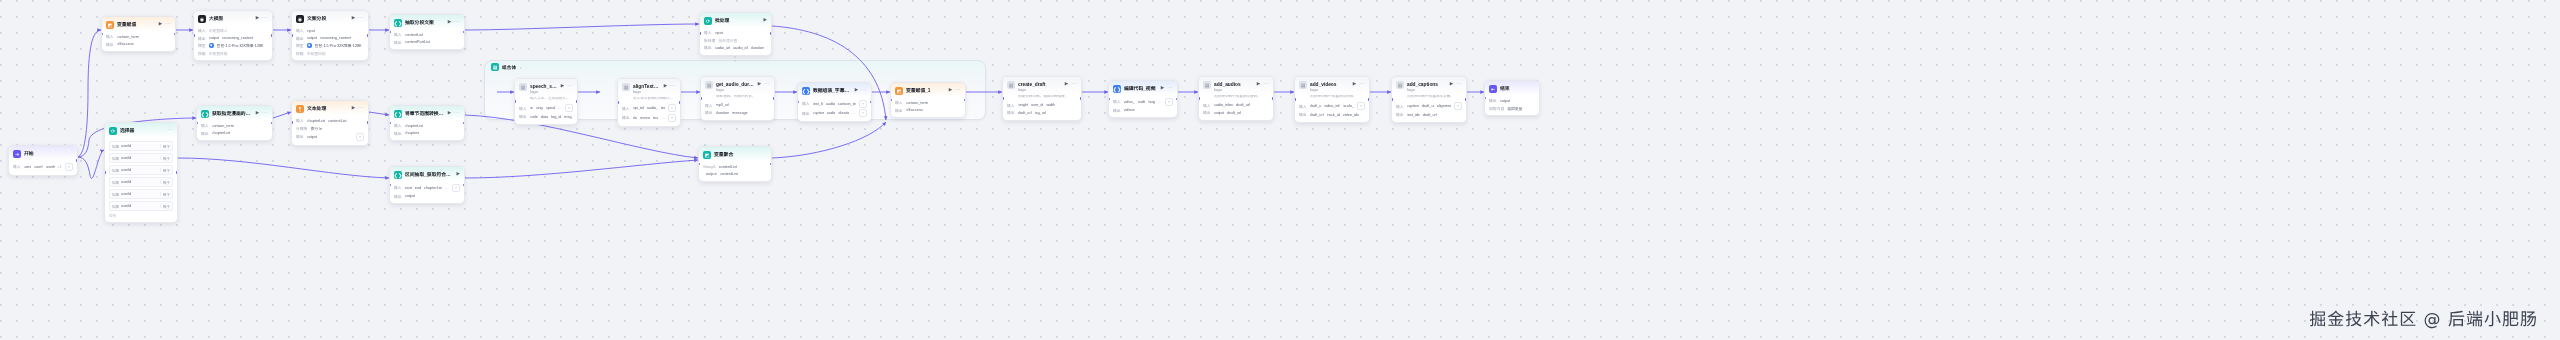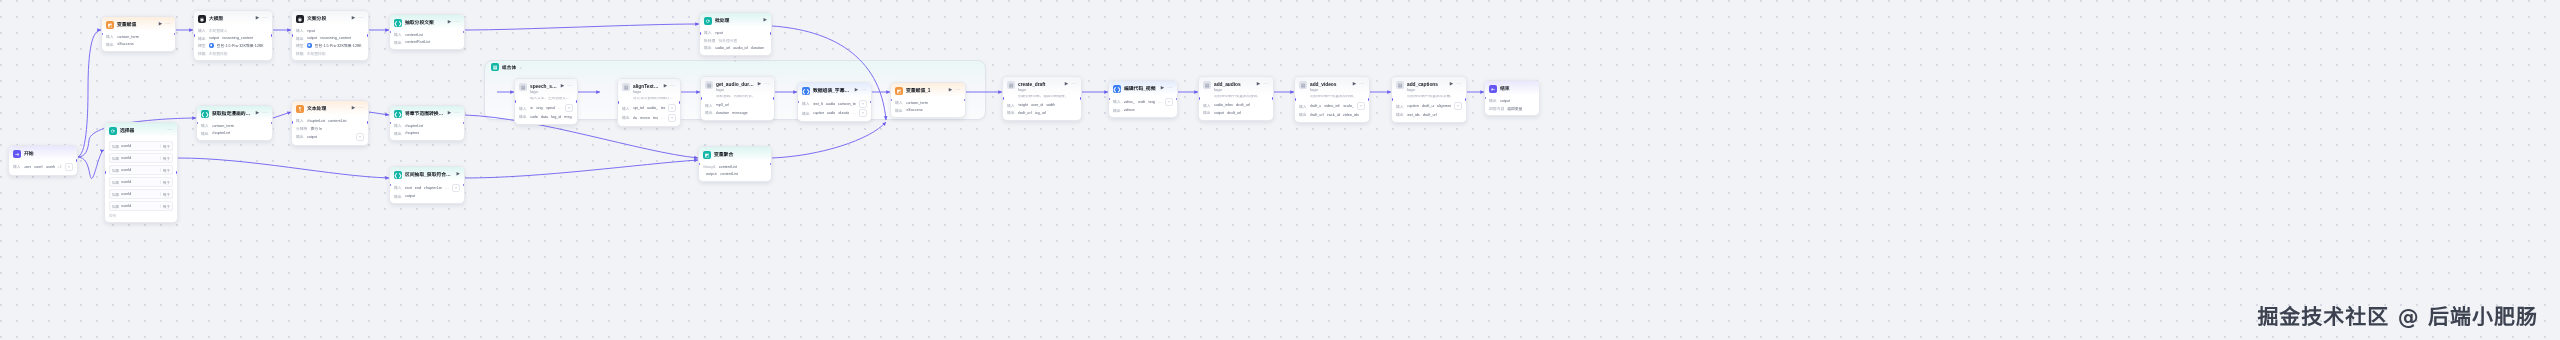--- a/index.html
+++ b/index.html
@@ -124,21 +124,21 @@
   .port {
     position:absolute; width:2.6px; height:2.6px; border-radius:50%;
     background:#6b5ef0; top:50%; margin-top:-1.3px; z-index:4;
   }
   .port.in  { left:-1.3px; }
   .port.out { right:-1.3px; }
 
   
   .watermark {
     position:absolute; right:22px; bottom:10px; z-index:6;
-    font-size:21px; font-weight:bold; color:#3c4250;
+    font-size:17px; font-weight:normal; color:#3c4250;
     letter-spacing:1px; white-space:nowrap;
     font-family:"DejaVu Sans",sans-serif;
   }
 </style>
 </head>
 <body>
 
 <div id="canvas">
 
   <svg id="edges" viewBox="0 0 2560 340" preserveAspectRatio="none">

